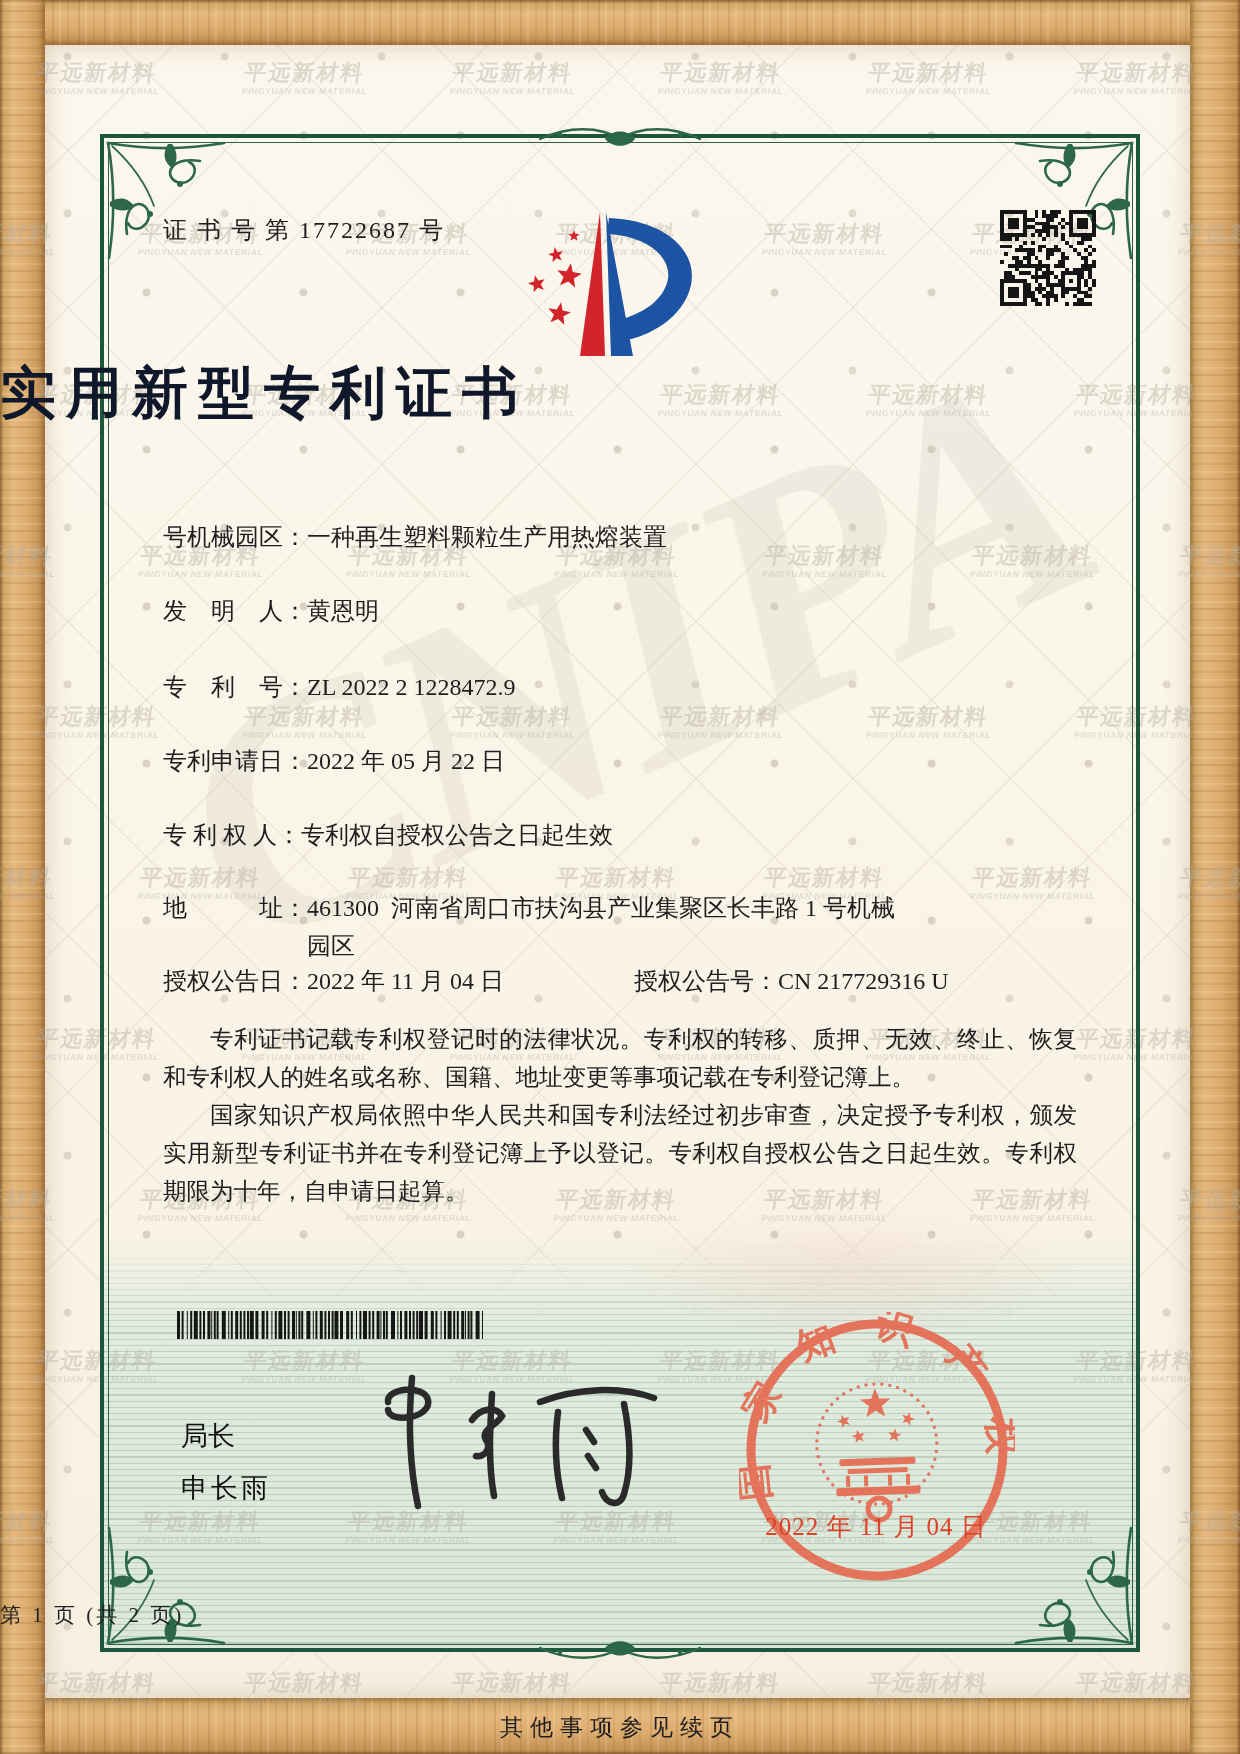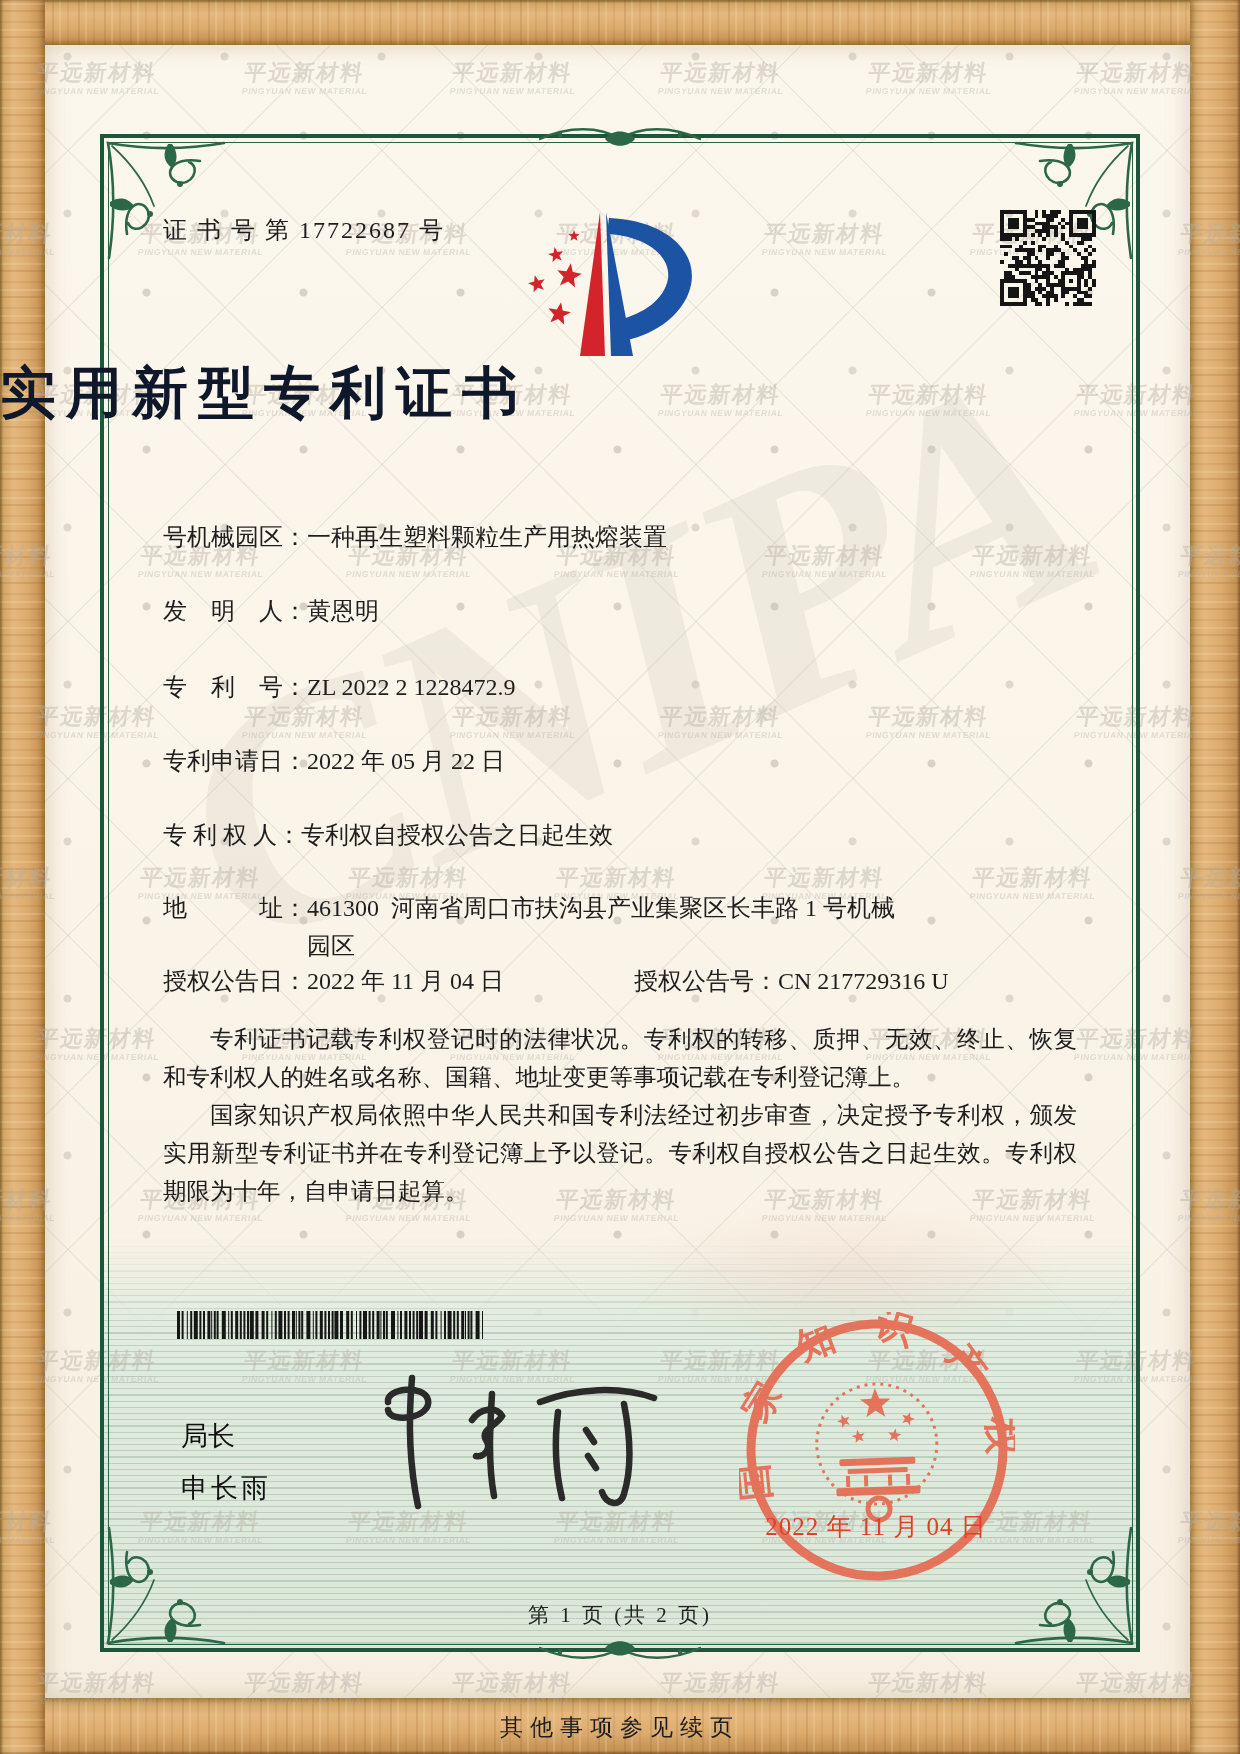--- a/index.html
+++ b/index.html
@@ -103,21 +103,21 @@
   .row-addr .val{width:604px;}
   .grant2{position:absolute;left:634px;display:flex;font-size:24px;color:#1e1e1e;line-height:38px;}
   .paras{position:absolute;left:163px;top:1020px;width:914px;font-size:23.5px;line-height:38px;text-align:justify;color:#1d1d1d;}
   .paras p{margin:0;text-indent:2em;}
   .barcode{position:absolute;left:177px;top:1311px;}
   .director-title{position:absolute;left:181px;top:1418px;font-family:"Liberation Sans","DejaVu Sans",sans-serif;font-size:27px;color:#111;}
   .director-name{position:absolute;left:181px;top:1470px;font-family:Liberation Serif, serif;font-size:27px;letter-spacing:3px;color:#111;}
   .signature{position:absolute;left:372px;top:1368px;}
   .seal{position:absolute;left:739px;top:1312px;opacity:.9;}
   .seal-date{position:absolute;left:752px;top:1510px;width:248px;text-align:center;font-size:25px;letter-spacing:1px;color:#dd4126;z-index:6;}
-  .page-footer{position:absolute;left:0;right:0;top:1601px;text-align:center;font-size:21px;letter-spacing:3px;color:#222;}
+  .page-footer{position:absolute;left:0;right:0;top:1601px;font-size:21px;letter-spacing:3px;color:#222;}
   .bottom-note{position:absolute;left:0;right:0;top:1668px;text-align:center;font-size:23px;letter-spacing:7px;color:#1d1d1d;margin-top:44px;}
 </style>
 </head>
 <body data-interactable="false">
 
 <div class="wood wood-h wood-top" data-interactable="false"></div>
 <div class="wood wood-h wood-bottom" data-interactable="false"></div>
 <div class="wood wood-v wood-left" data-interactable="false"></div>
 <div class="wood wood-v wood-right" data-interactable="false"></div>
 

